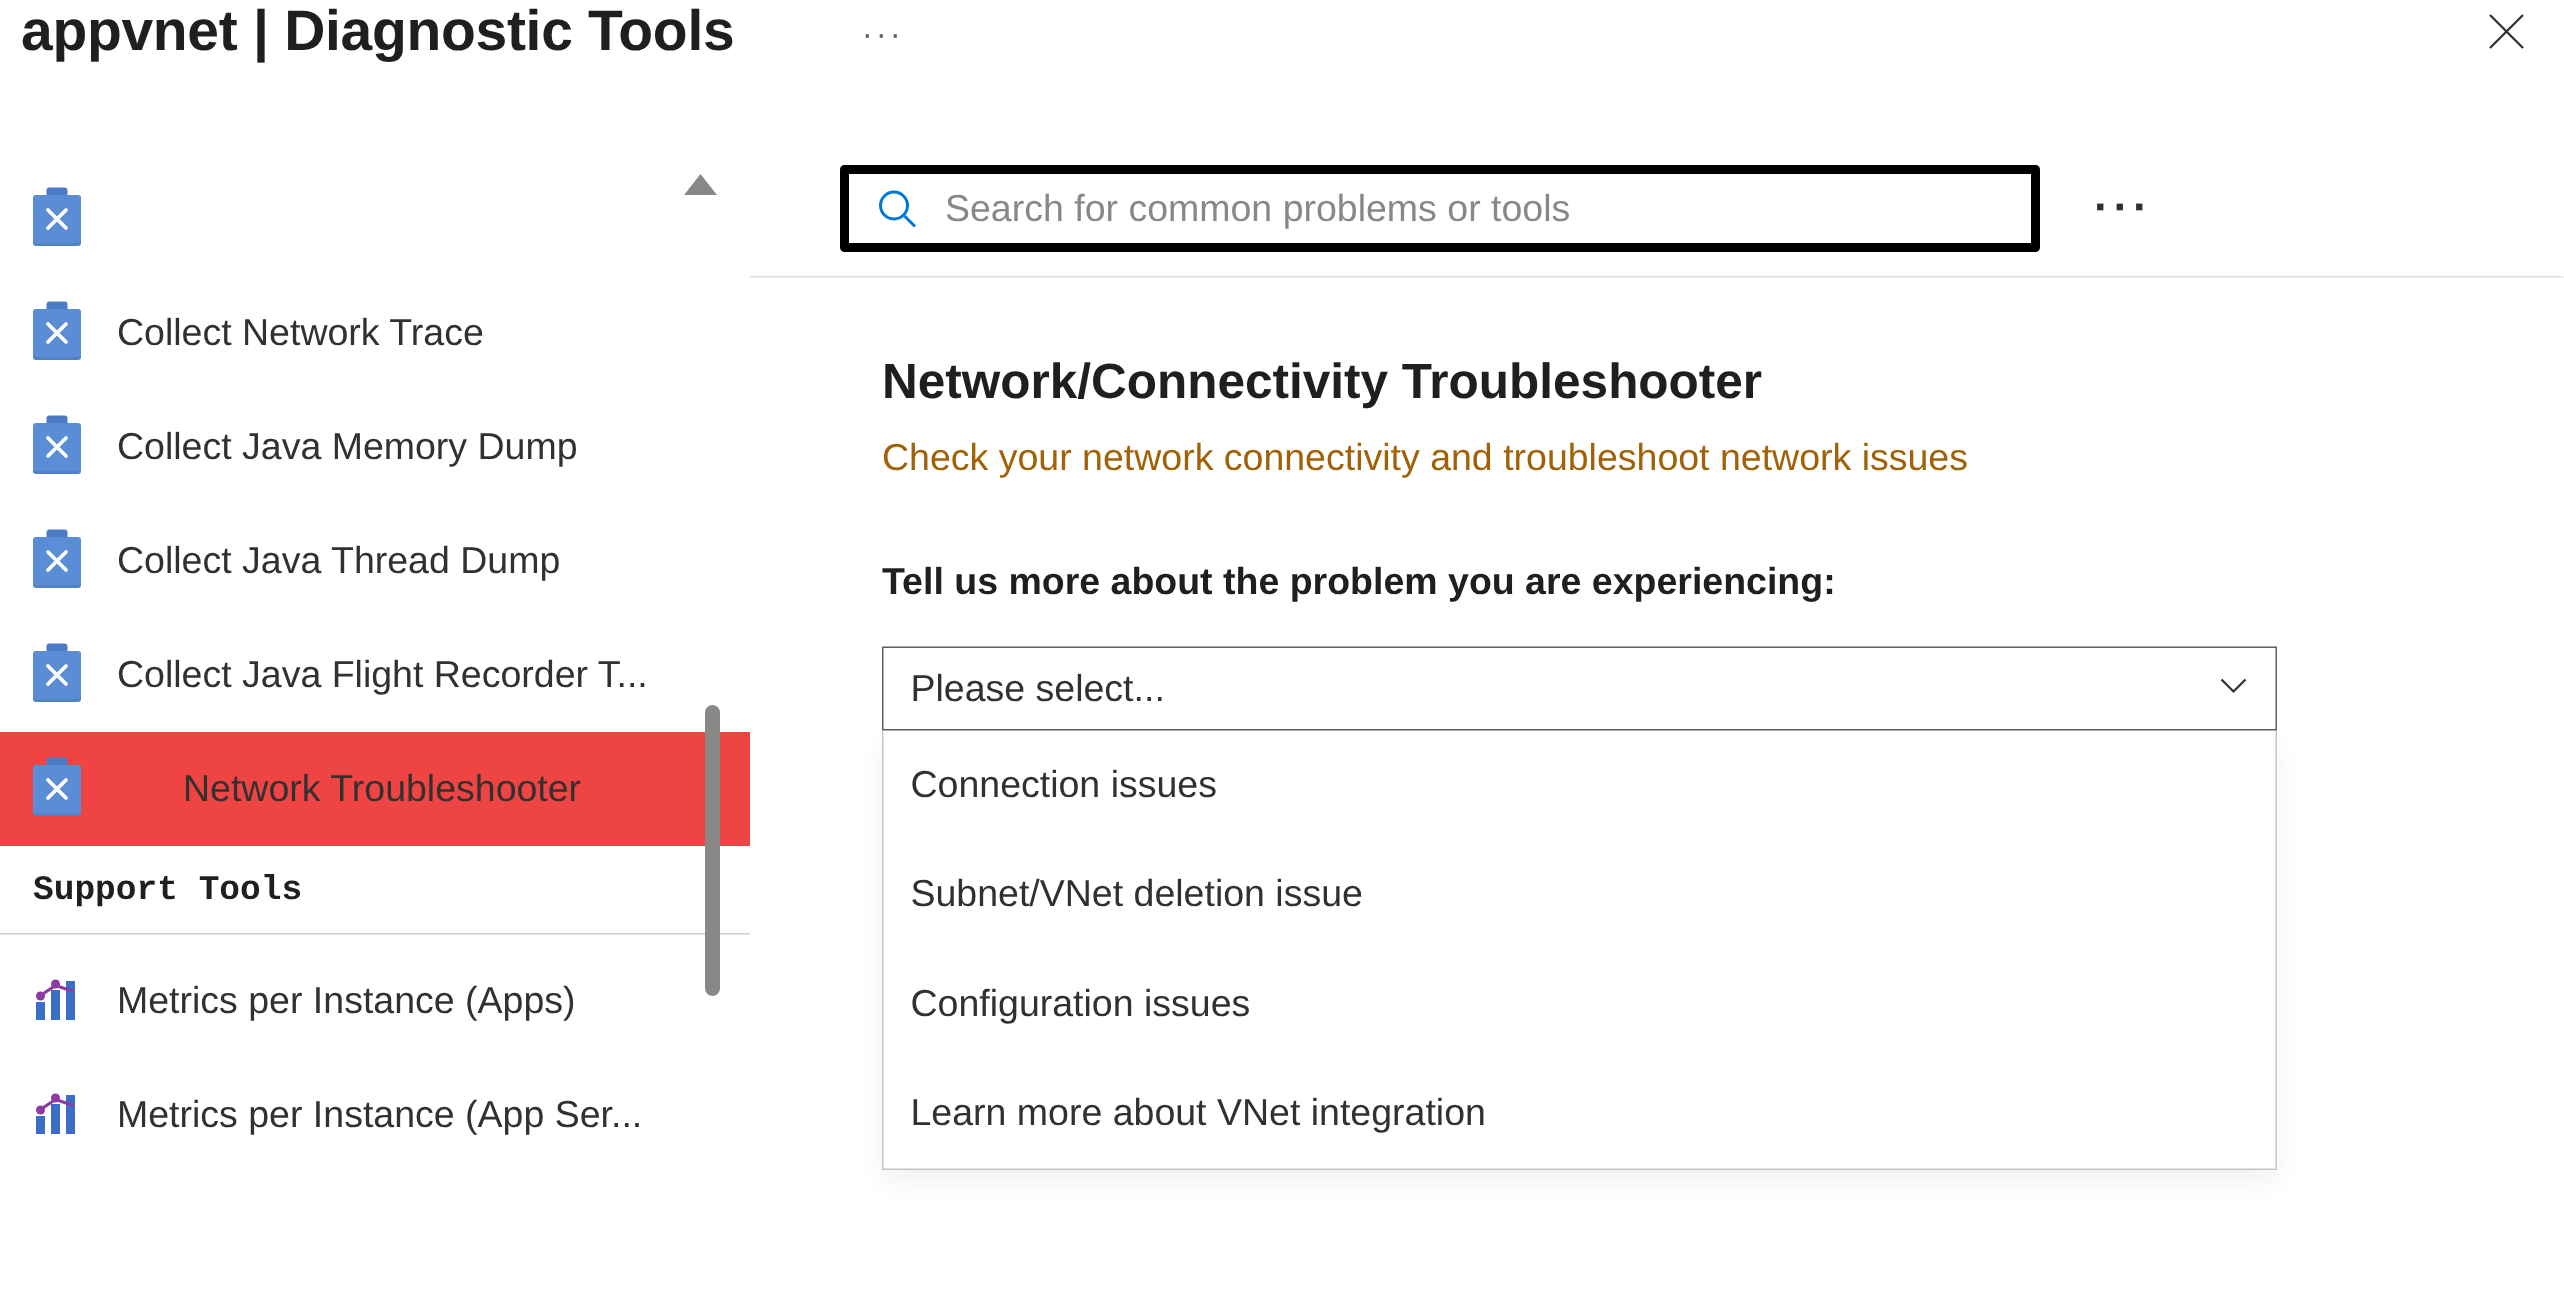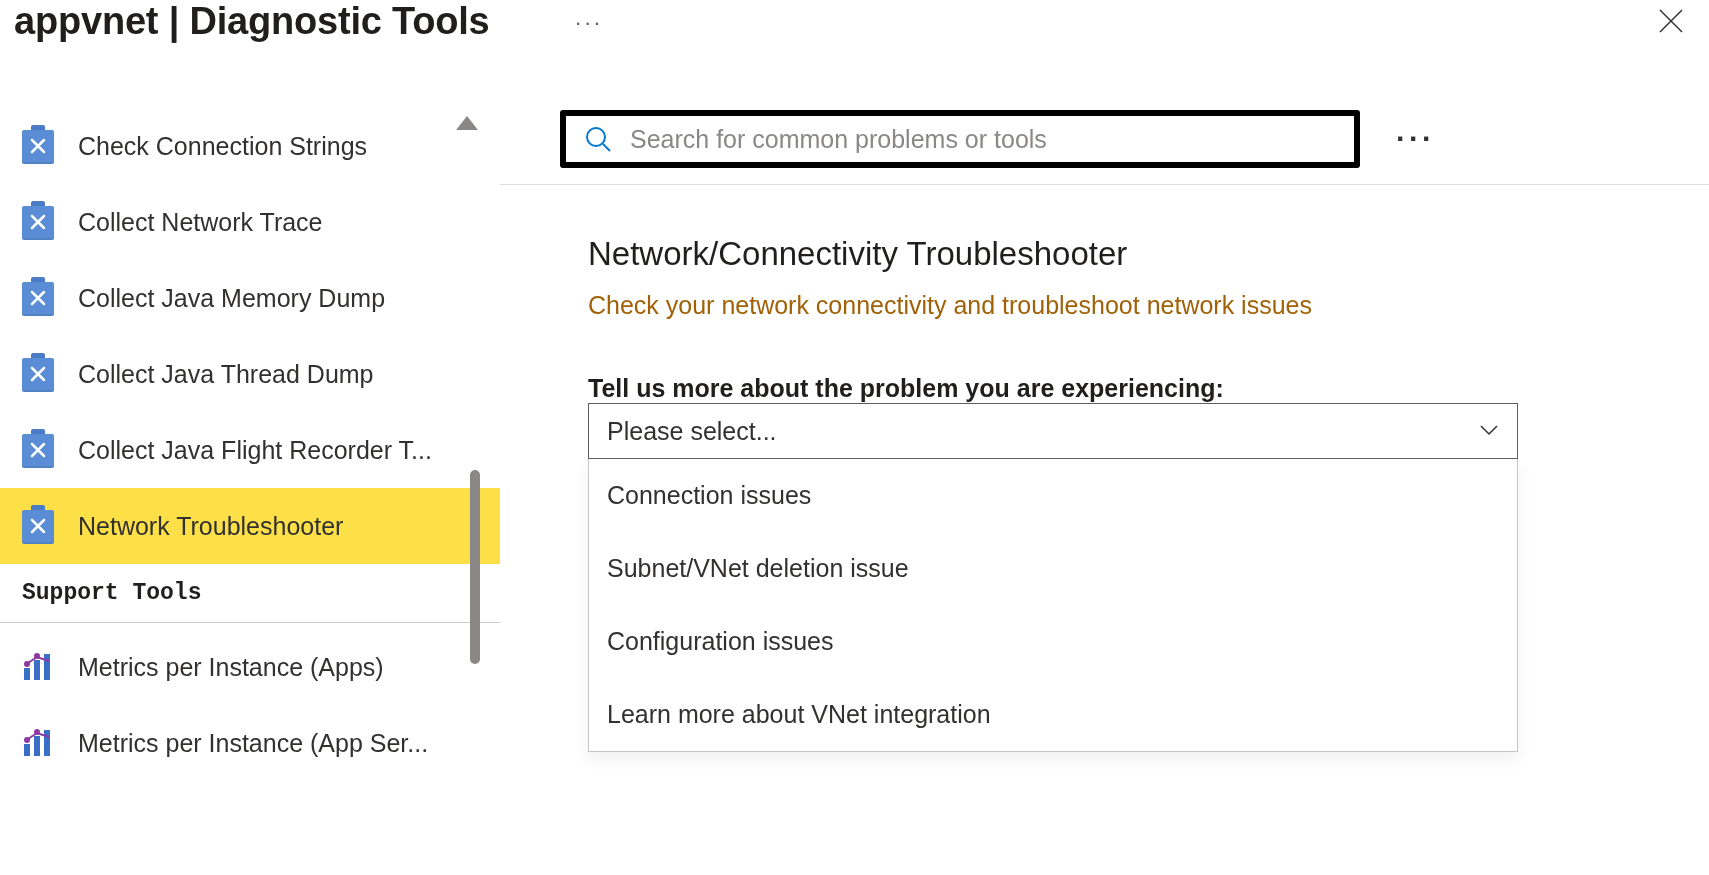--- a/index.html
+++ b/index.html
@@ -54,21 +54,22 @@
   }
   .sidebar-list {}
   .sidebar-item {
     display: flex;
     align-items: center;
     height: 76px;
     padding-left: 22px;
     cursor: pointer;
   }
   .sidebar-item.selected {
-    background: #fde047;
+    background: #ef4444;
+    gap: 44px;
   }
   .tool-icon {
     width: 32px;
     height: 36px;
     margin-right: 24px;
     flex-shrink: 0;
     position: relative;
   }
   .tool-icon .clip-tab {
     position: absolute;
@@ -190,35 +191,36 @@
   .top-divider {
     border-top: 1px solid #e1dfdd;
     margin-top: 14px;
   }
 
   .content-pad {
     padding: 50px 60px 0 88px;
   }
   .content-title {
     font-size: 33px;
-    font-weight: 400;
+    font-weight: 700;
     color: #201f1e;
   }
   .content-desc {
     font-size: 25px;
     color: #a16207;
     margin-top: 18px;
   }
   .content-prompt {
     font-size: 25px;
     font-weight: 600;
     color: #201f1e;
     margin-top: 54px;
   }
   .select-box {
+    margin-top: 28px;
     height: 56px;
     width: 930px;
     border: 1px solid #605e5c;
     display: flex;
     align-items: center;
     padding: 0 18px;
     cursor: pointer;
     position: relative;
     background: #fff;
   }
@@ -267,21 +269,20 @@
       <div class="sidebar-item">
         <div class="tool-icon">
           <div class="clip-tab"></div>
             <div class="clip-body"></div>
           <div class="tools-x">
               <svg width="18" height="18" viewBox="0 0 18 18">
                 <path d="M3 3 L15 15 M15 3 L3 15" stroke="#fff" stroke-width="2.5" stroke-linecap="round"></path>
               </svg>
             </div>
         </div>
-        <span class="sidebar-label">Check Connection Strings</span>
       </div>
       <div class="sidebar-item">
         <div class="tool-icon">
           <div class="clip-tab"></div>
             <div class="clip-body"></div>
           <div class="tools-x">
               <svg width="18" height="18" viewBox="0 0 18 18">
                 <path d="M3 3 L15 15 M15 3 L3 15" stroke="#fff" stroke-width="2.5" stroke-linecap="round"></path>
               </svg>
             </div>

